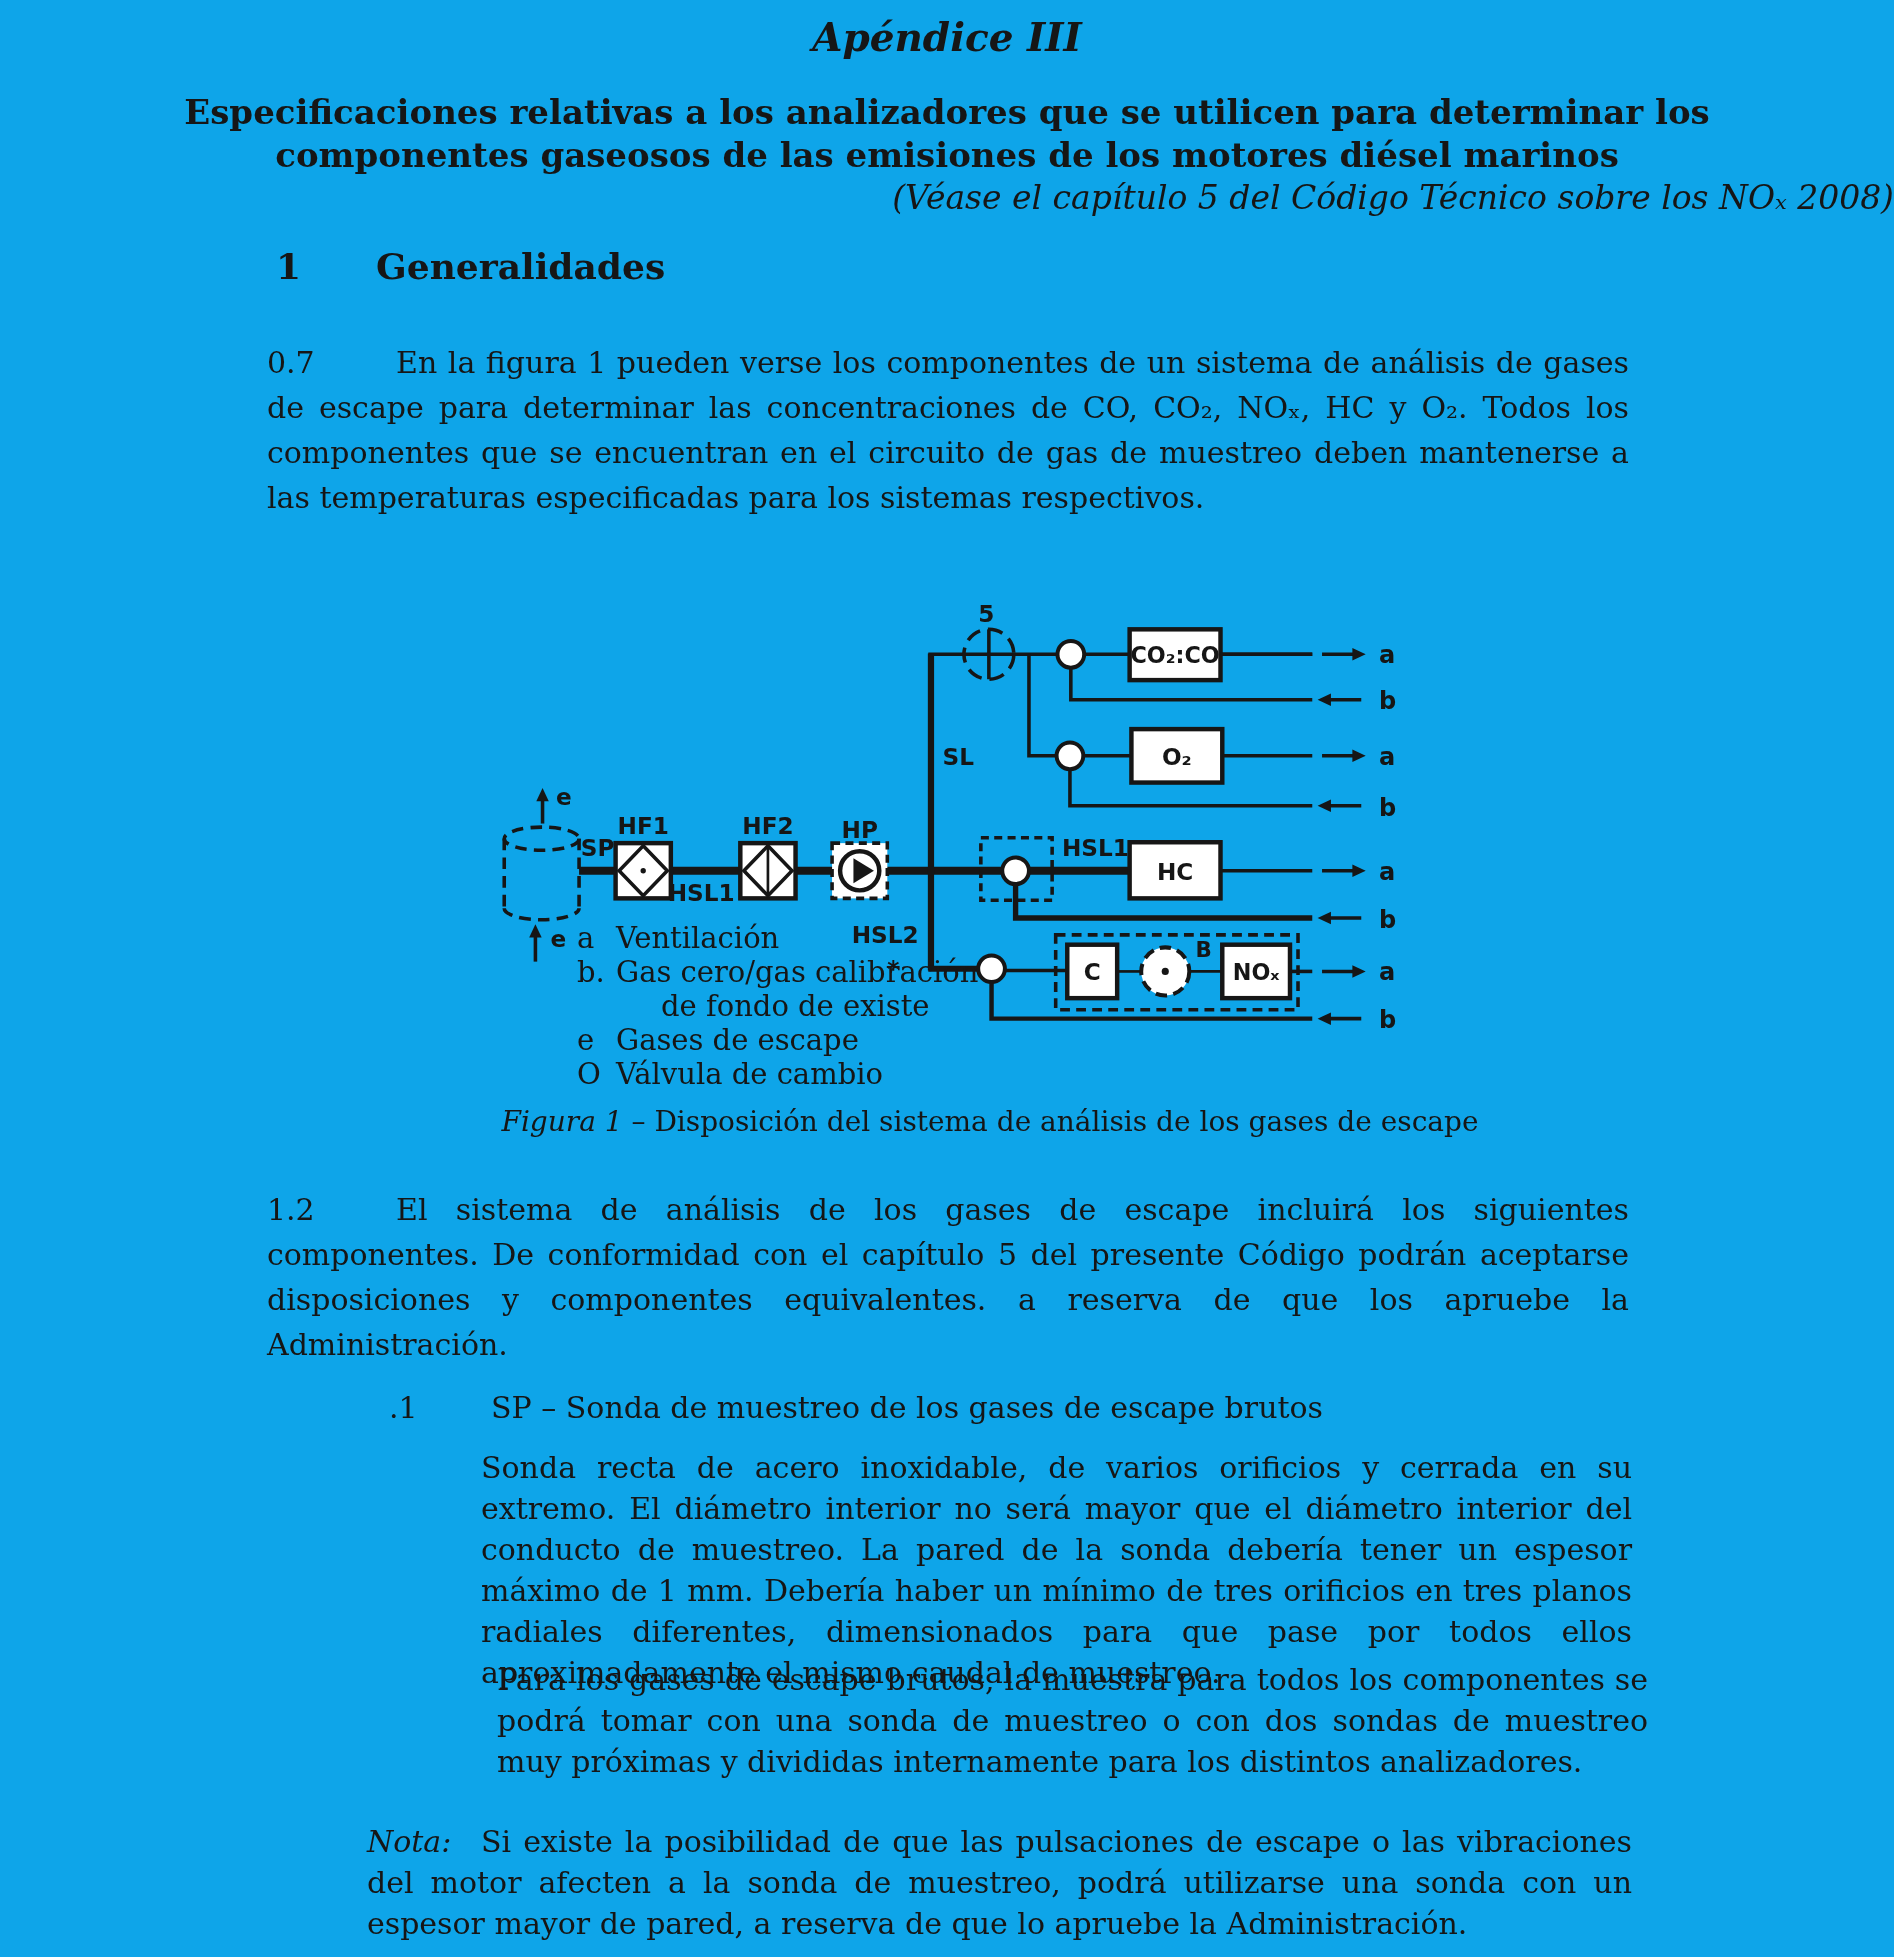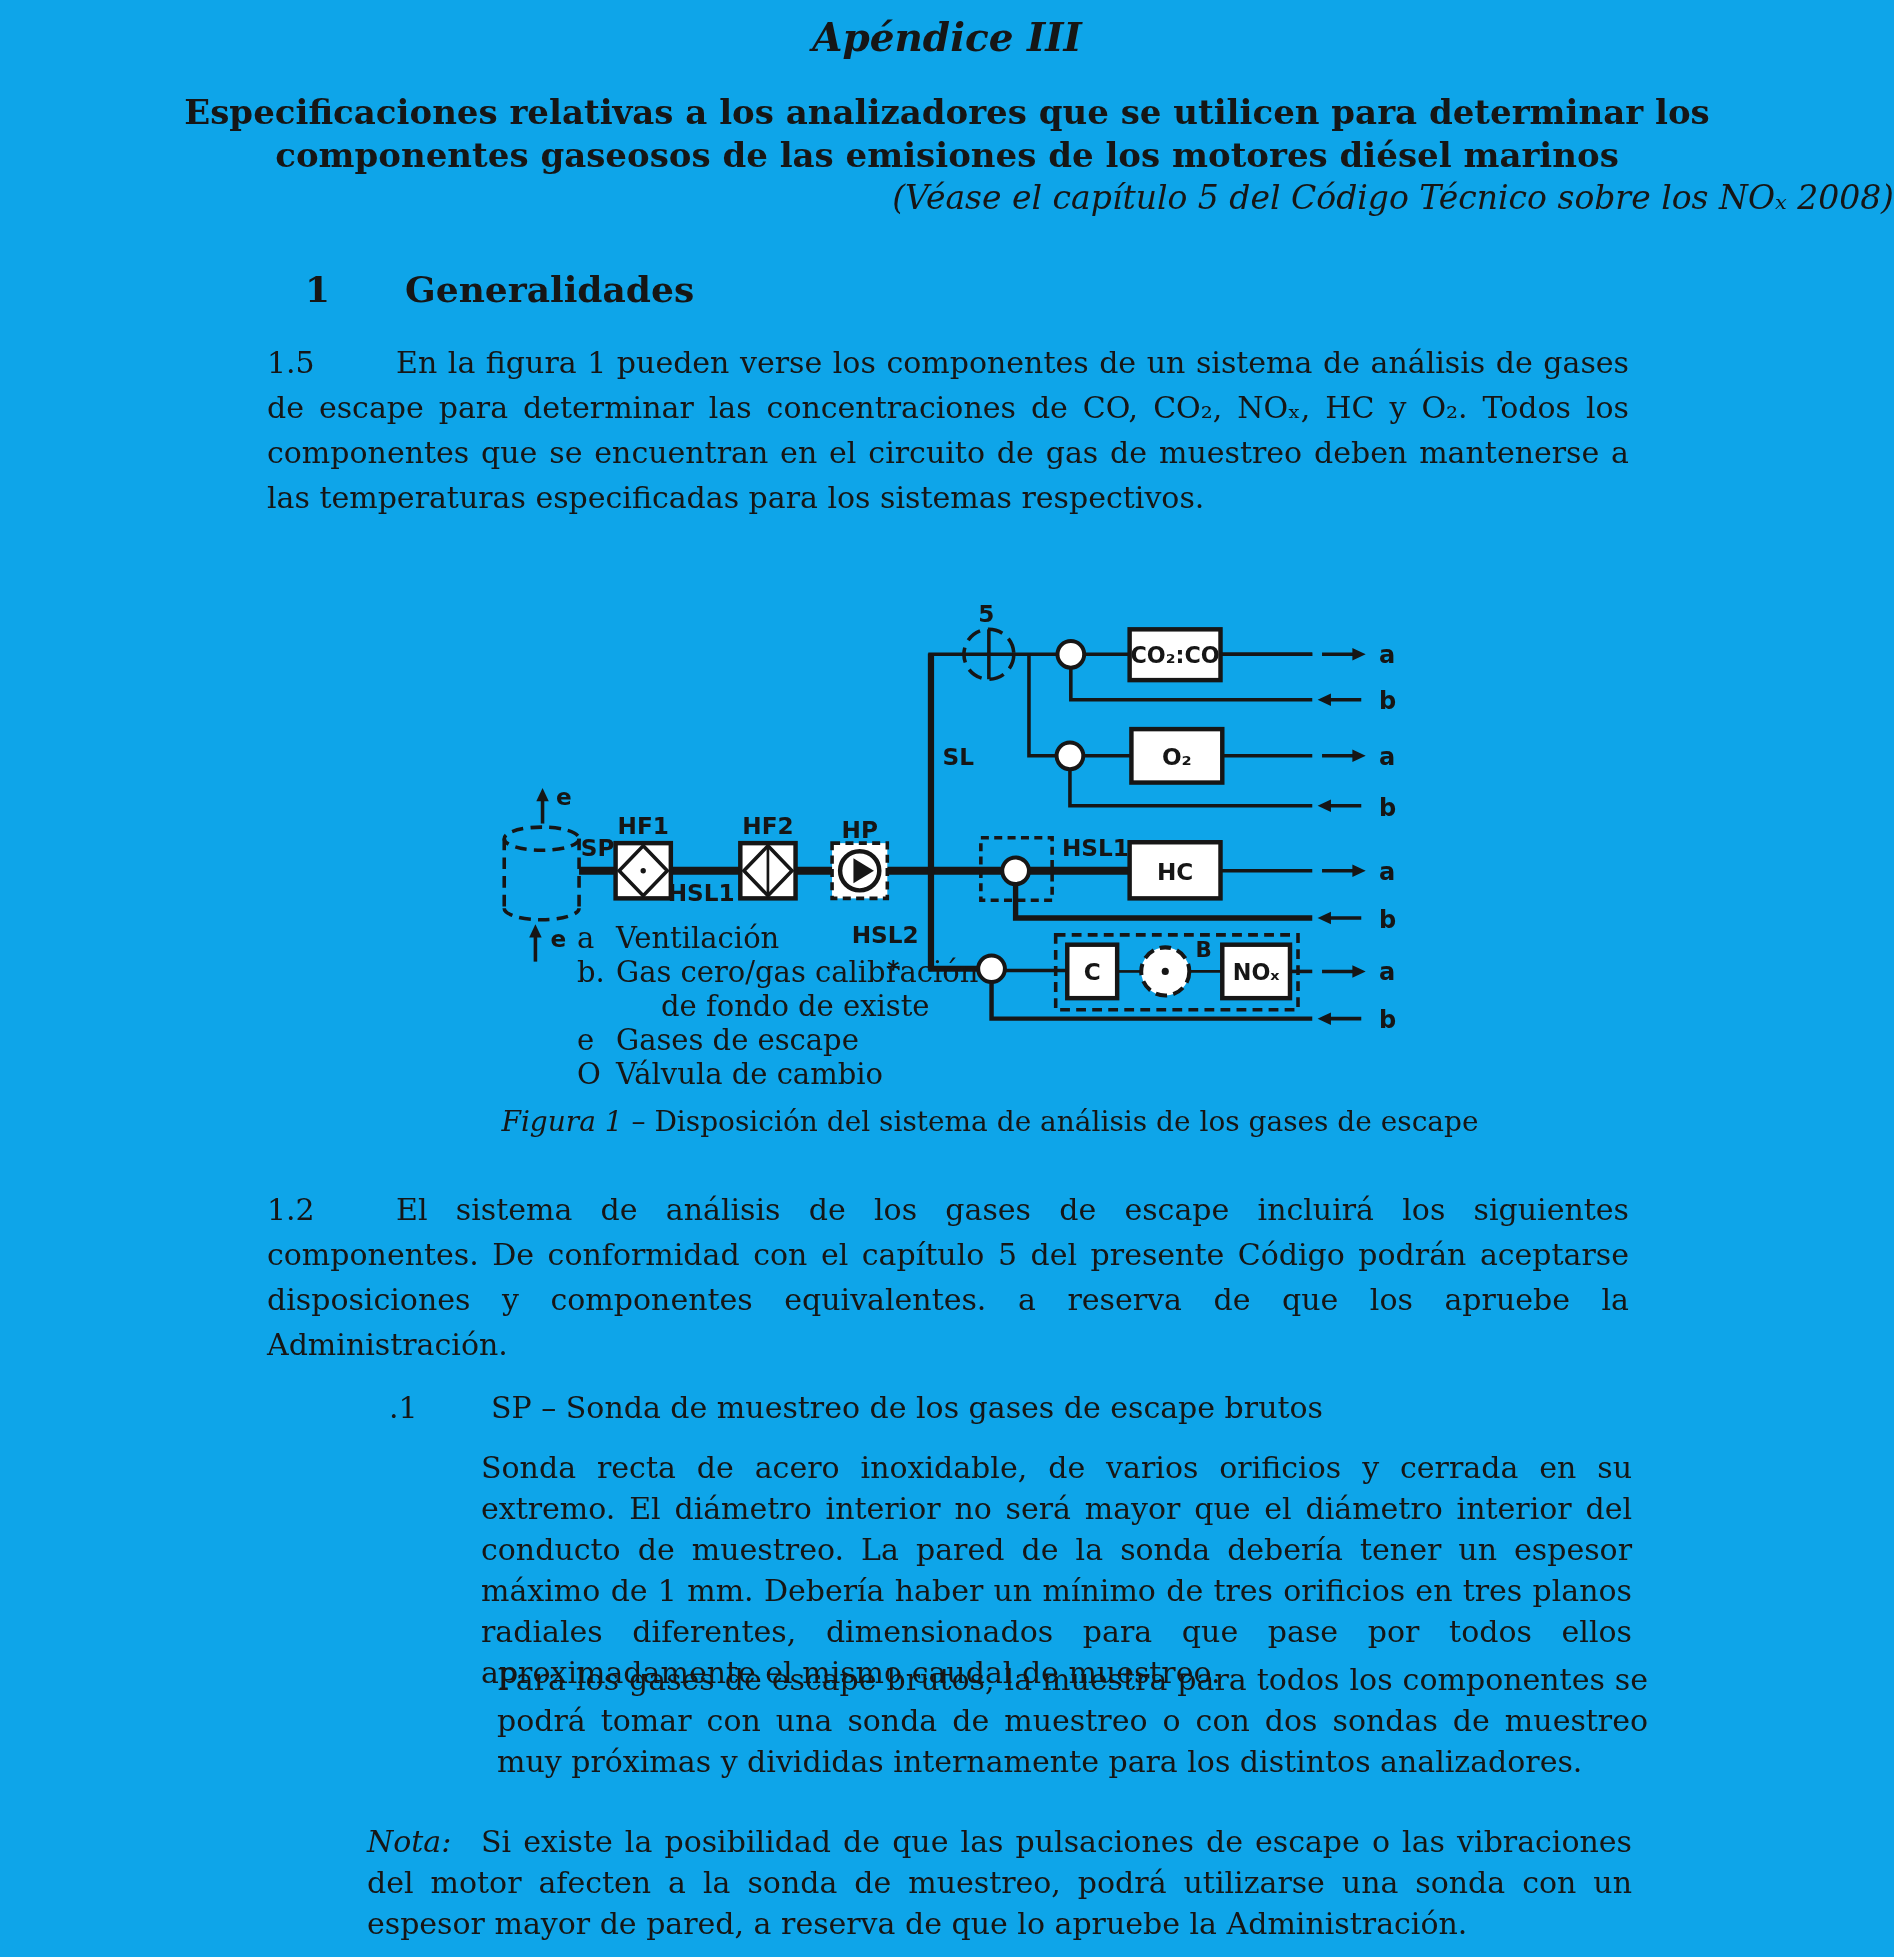--- a/index.html
+++ b/index.html
@@ -38,26 +38,26 @@
 <div class="page">
 
   <div class="abs center doc-title" style="top:14.3px;">Apéndice III</div>
 
   <div class="abs center heading" style="top:91px;">
     <div>Especificaciones relativas a los analizadores que se utilicen para determinar los</div>
     <div>componentes gaseosos de las emisiones de los motores diésel marinos</div>
   </div>
   <div class="abs center subtitle" style="top:178px;">(Véase el capítulo 5 del Código Técnico sobre los NOₓ 2008)</div>
 
-  <div class="abs sec-head" style="top:268px;left:276px;margin-left:29px;">
+  <div class="abs sec-head" style="top:245px;left:276px;">
     <span style="display:inline-block;width:100px;">1</span><span>Generalidades</span>
   </div>
 
   <div class="abs body-par" style="top:340px;left:267px;width:1362px;">
-    <span class="pnum">1.5</span><span>En la figura 1 pueden verse los componentes de un sistema de análisis de gases de escape para determinar las concentraciones de CO, CO₂, NOₓ, HC y O₂. Todos los componentes que se encuentran en el circuito de gas de muestreo deben mantenerse a las temperaturas especificadas para los sistemas respectivos.</span>
+    <span class="pnum">0.7</span><span>En la figura 1 pueden verse los componentes de un sistema de análisis de gases de escape para determinar las concentraciones de CO, CO₂, NOₓ, HC y O₂. Todos los componentes que se encuentran en el circuito de gas de muestreo deben mantenerse a las temperaturas especificadas para los sistemas respectivos.</span>
   </div>
 
   <svg class="abs" style="left:0;top:0;" width="1894" height="1958" viewBox="0 0 2126 2197">
     <g stroke="#161616" fill="none">
 
       <g stroke-width="4" stroke-dasharray="13 8">
         <ellipse cx="608" cy="941" rx="42" ry="13"></ellipse>
         <line x1="566" y1="941" x2="566" y2="1019"></line>
         <line x1="650" y1="941" x2="650" y2="1019"></line>
         <path d="M566,1019 A42,13 0 0 0 650,1019"></path>

